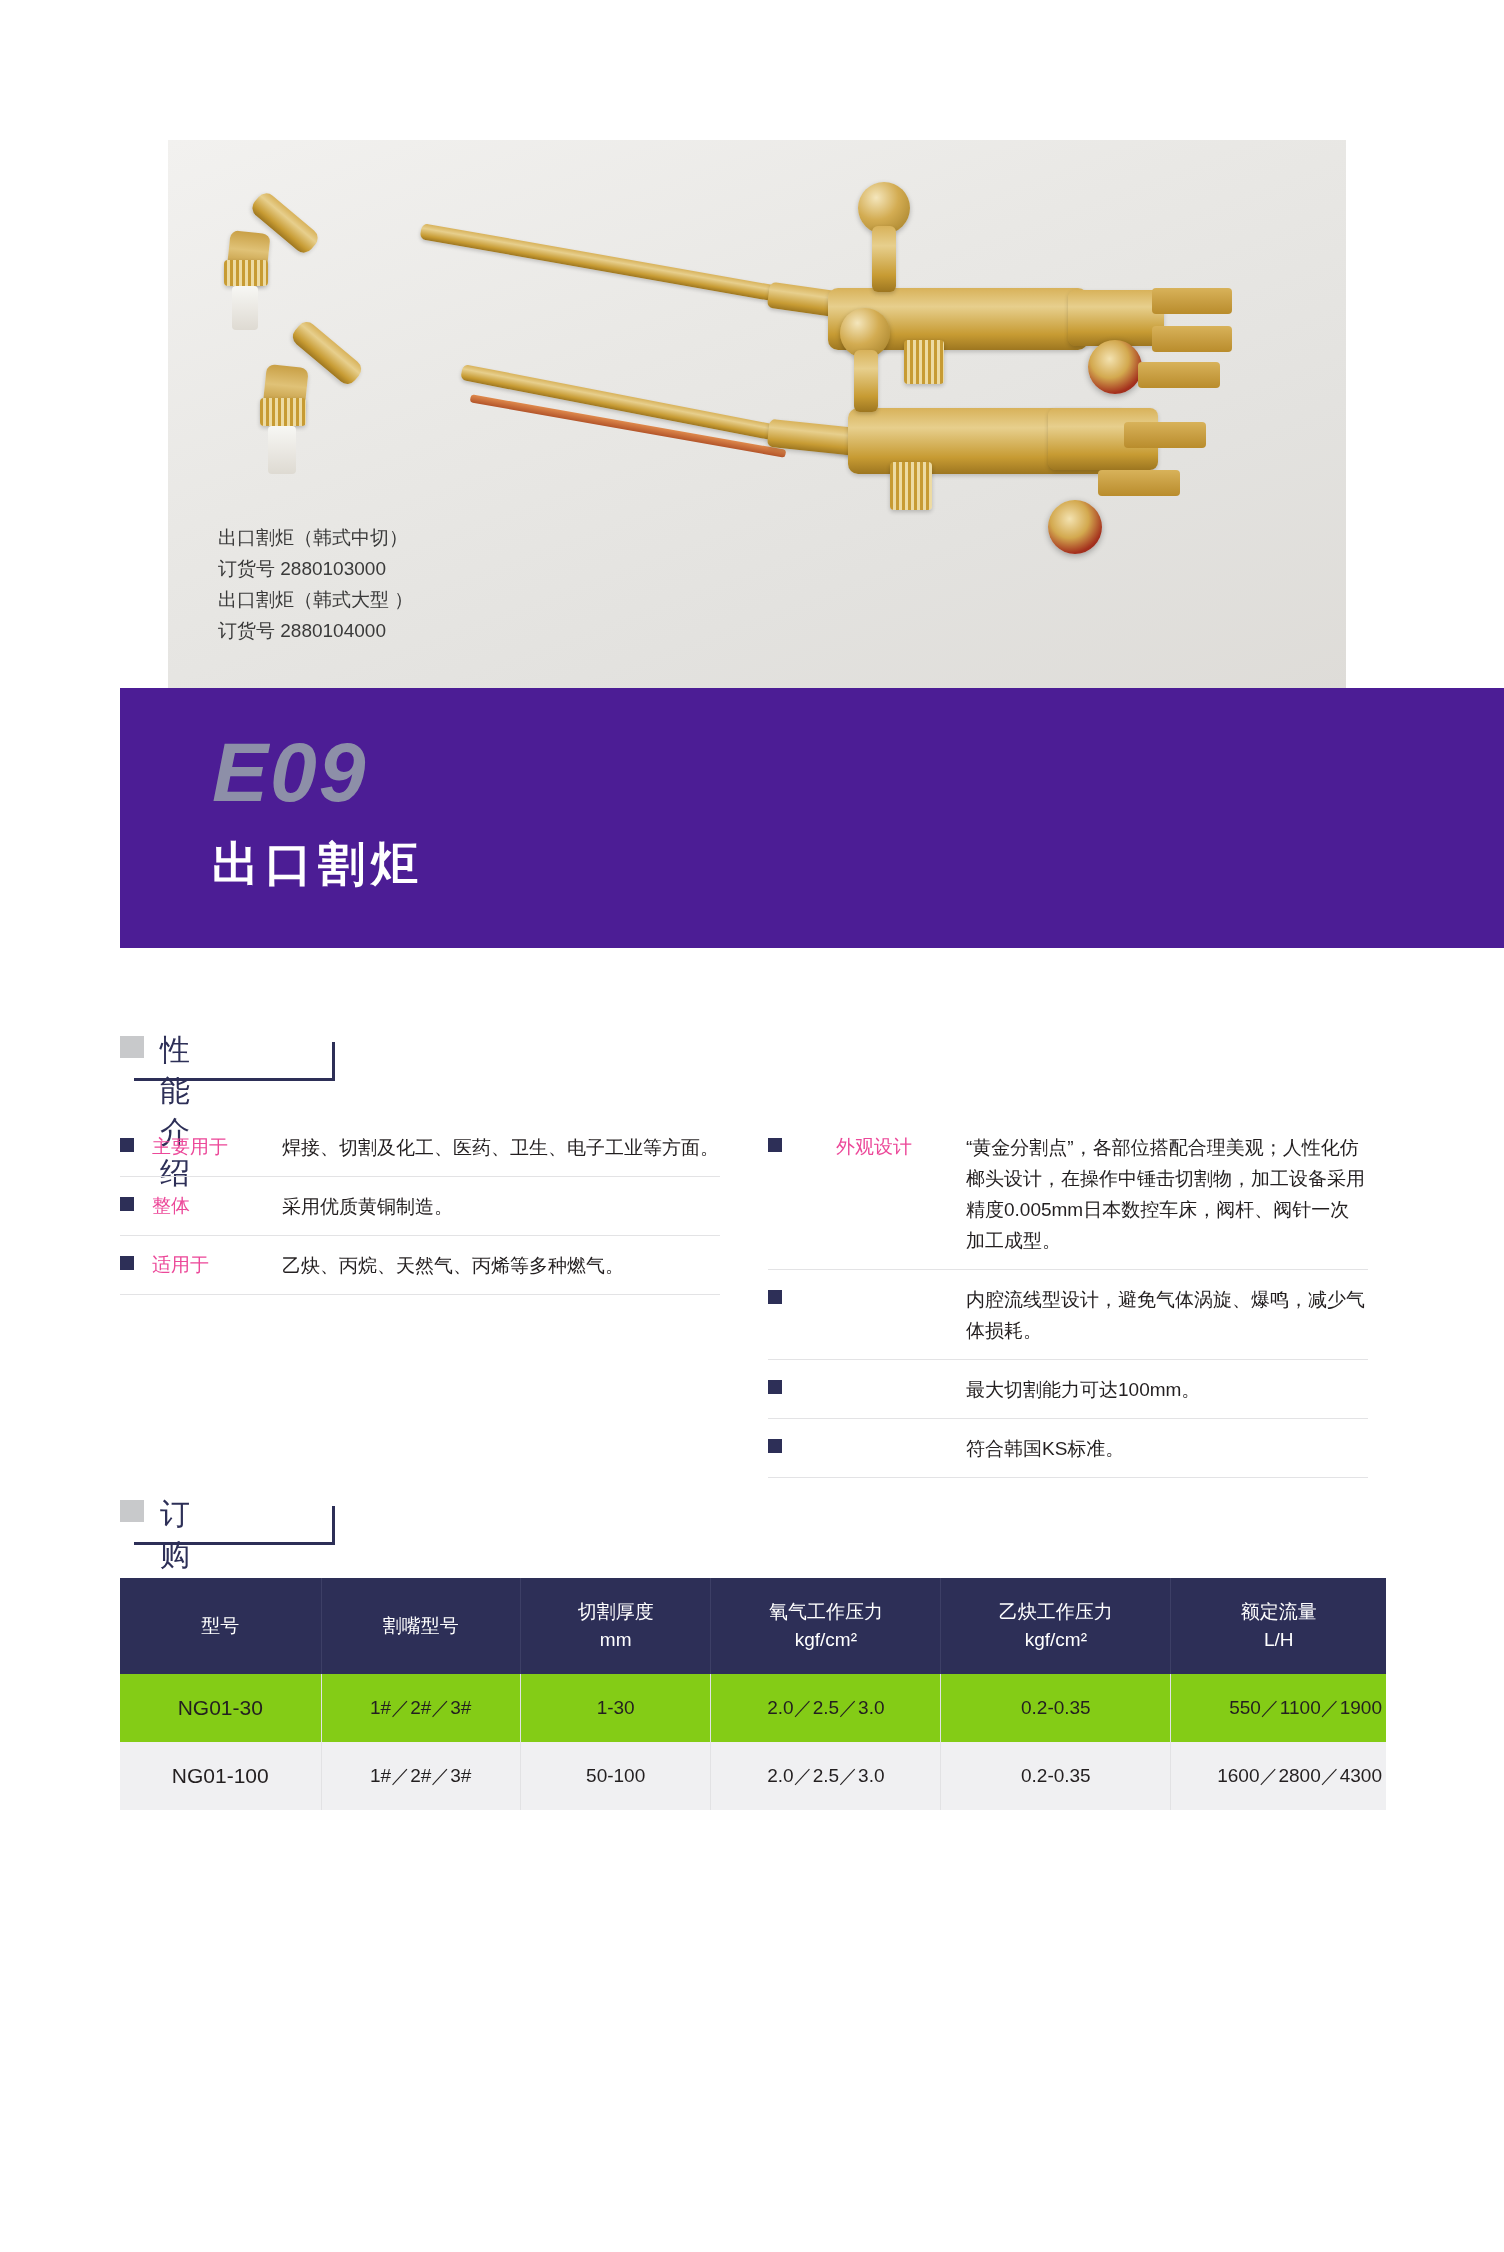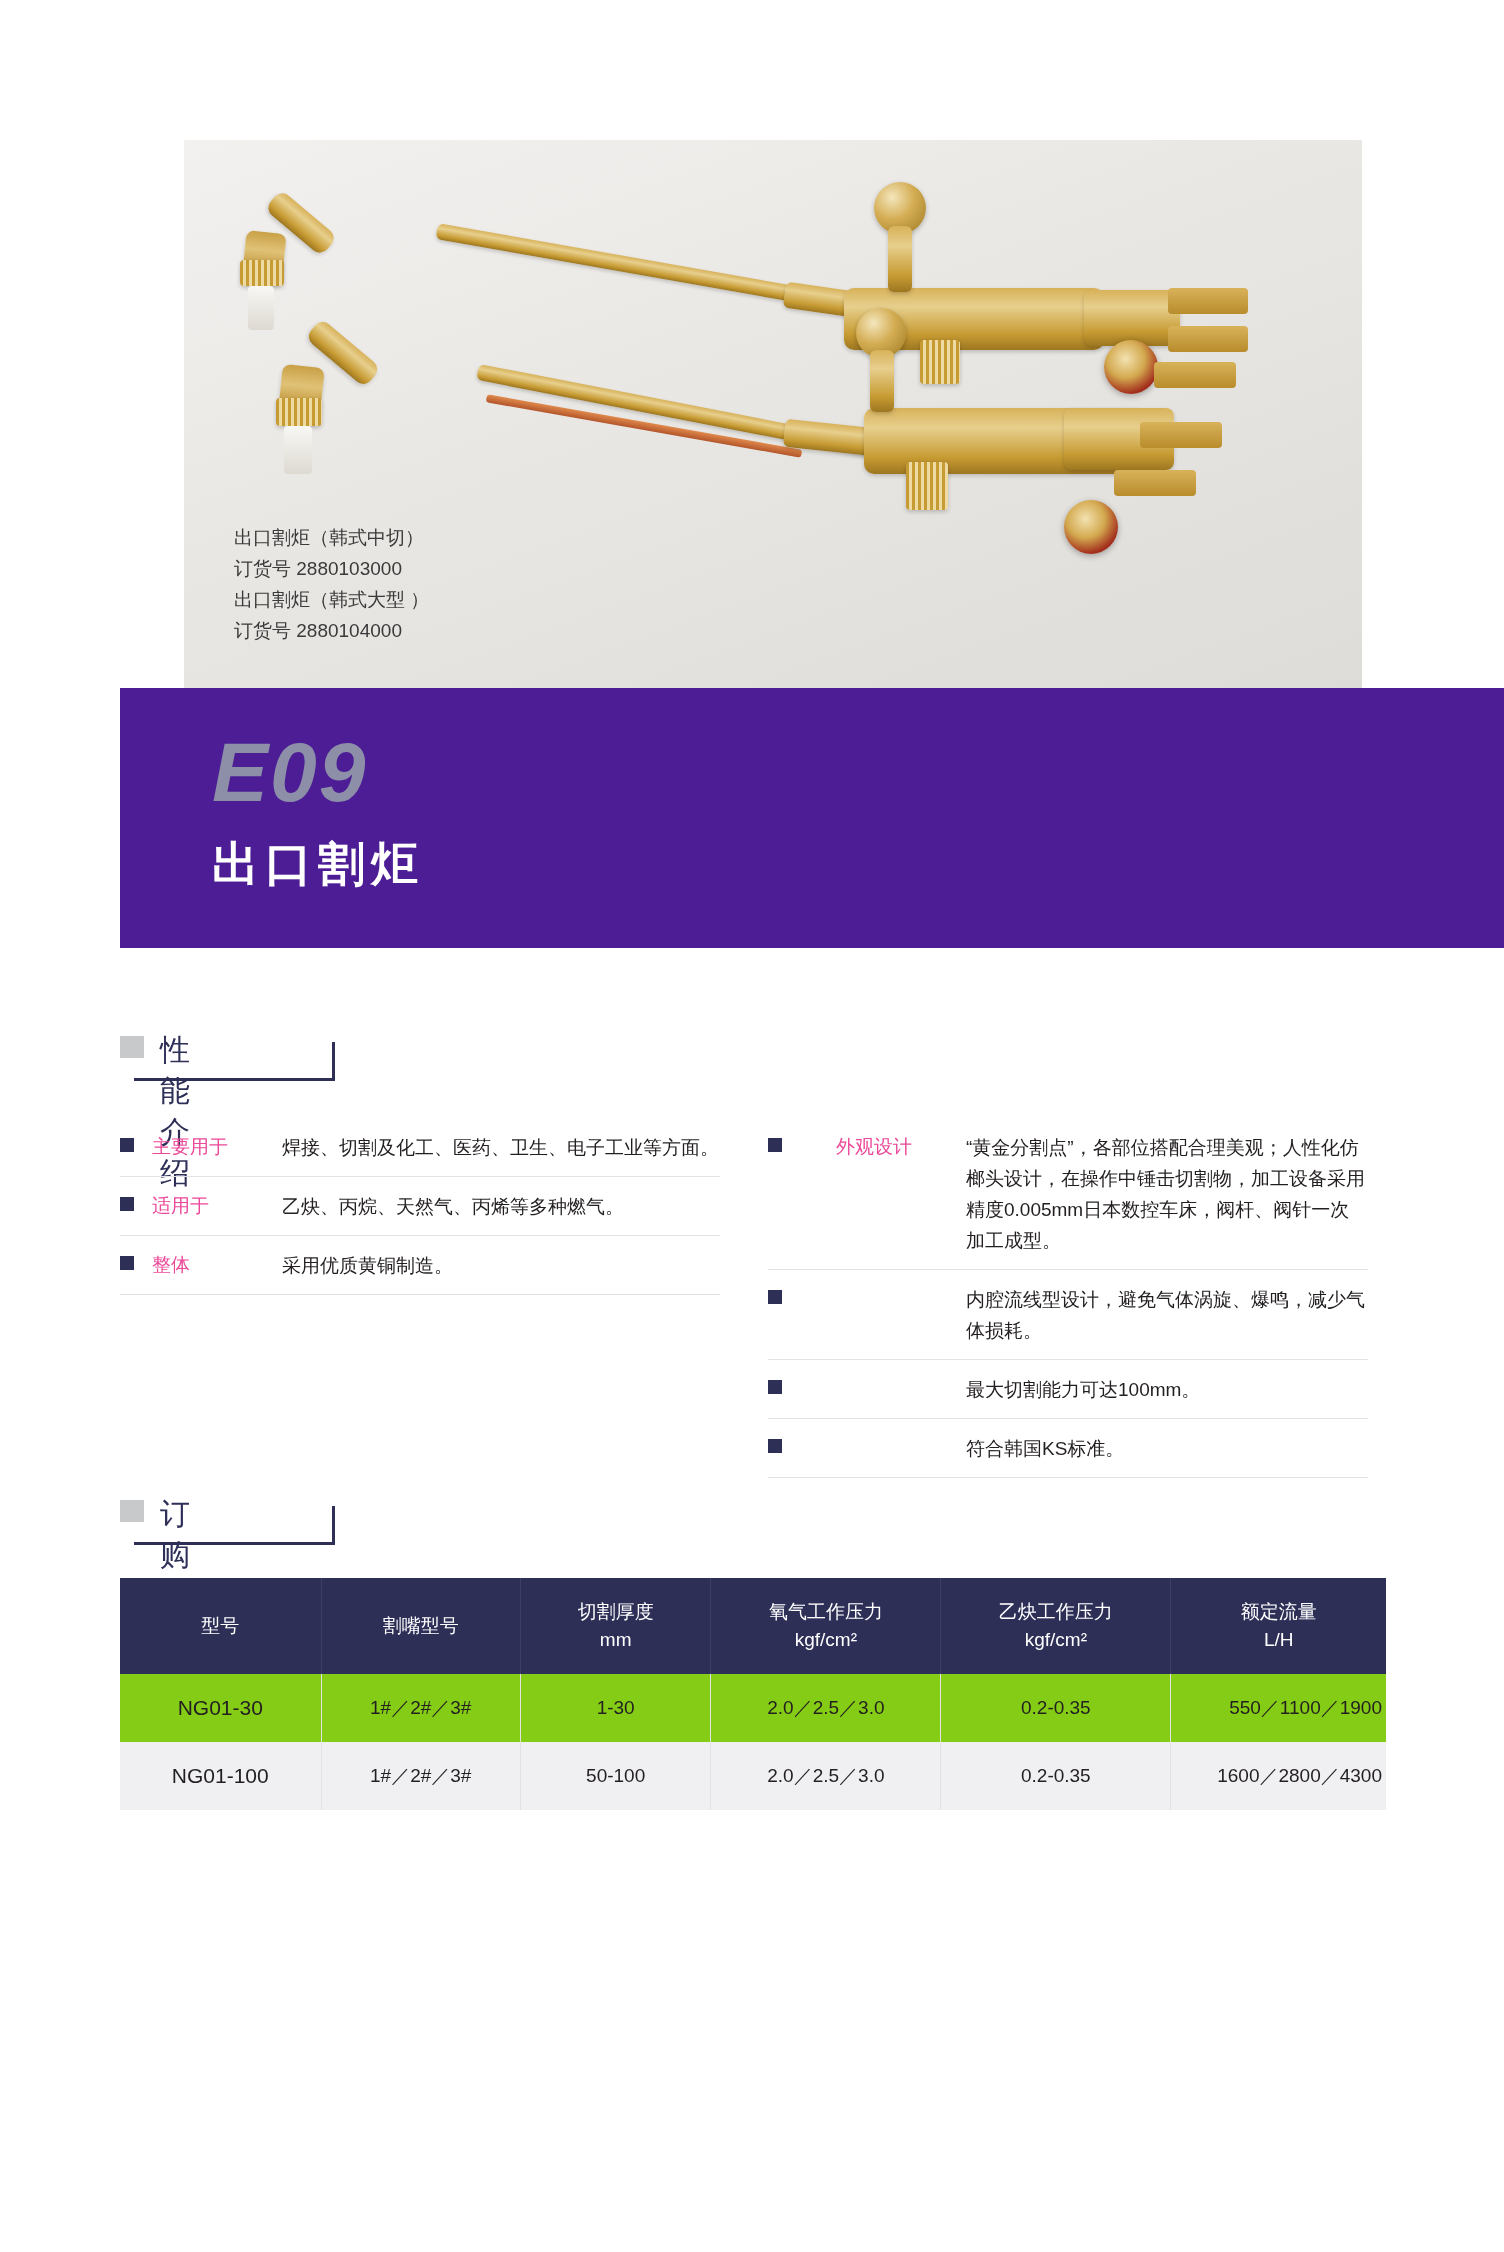--- a/index.html
+++ b/index.html
@@ -23,21 +23,20 @@
 
   
   .hero {
     position: absolute;
     left: 168px;
     top: 140px;
     width: 1178px;
     height: 552px;
     background: linear-gradient(160deg, #f2f1ef 0%, #e9e8e5 40%, #e3e2df 70%, #dedcd8 100%);
     overflow: hidden;
-    margin-left: 16px;
   }
   .hero-inner {
     position: absolute;
     inset: 0;
   }
   .bar {
     position: absolute;
     background: linear-gradient(180deg, #d8b25a 0%, #e7cf8d 30%, #c79b33 75%, #9d7620 100%);
     border-radius: 6px;
     box-shadow: 0 2px 4px rgba(0,0,0,.18);
@@ -304,27 +303,27 @@
 
   <div class="features">
     <div class="col left">
       <div class="feature-row">
         <span class="bullet"></span>
         <span class="lbl">主要用于</span>
         <span class="val">焊接、切割及化工、医药、卫生、电子工业等方面。</span>
       </div>
       <div class="feature-row">
         <span class="bullet"></span>
+        <span class="lbl">整体</span>
+        <span class="val">采用优质黄铜制造。</span>
+      </div>
+      <div class="feature-row">
+        <span class="bullet"></span>
         <span class="lbl">适用于</span>
         <span class="val">乙炔、丙烷、天然气、丙烯等多种燃气。</span>
-      </div>
-      <div class="feature-row">
-        <span class="bullet"></span>
-        <span class="lbl">整体</span>
-        <span class="val">采用优质黄铜制造。</span>
       </div>
     </div>
 
     <div class="col right">
       <div class="feature-row">
         <span class="bullet"></span>
         <span class="lbl">外观设计</span>
         <span class="val">“黄金分割点”，各部位搭配合理美观；人性化仿榔头设计，在操作中锤击切割物，加工设备采用精度0.005mm日本数控车床，阀杆、阀针一次加工成型。</span>
       </div>
       <div class="feature-row">

